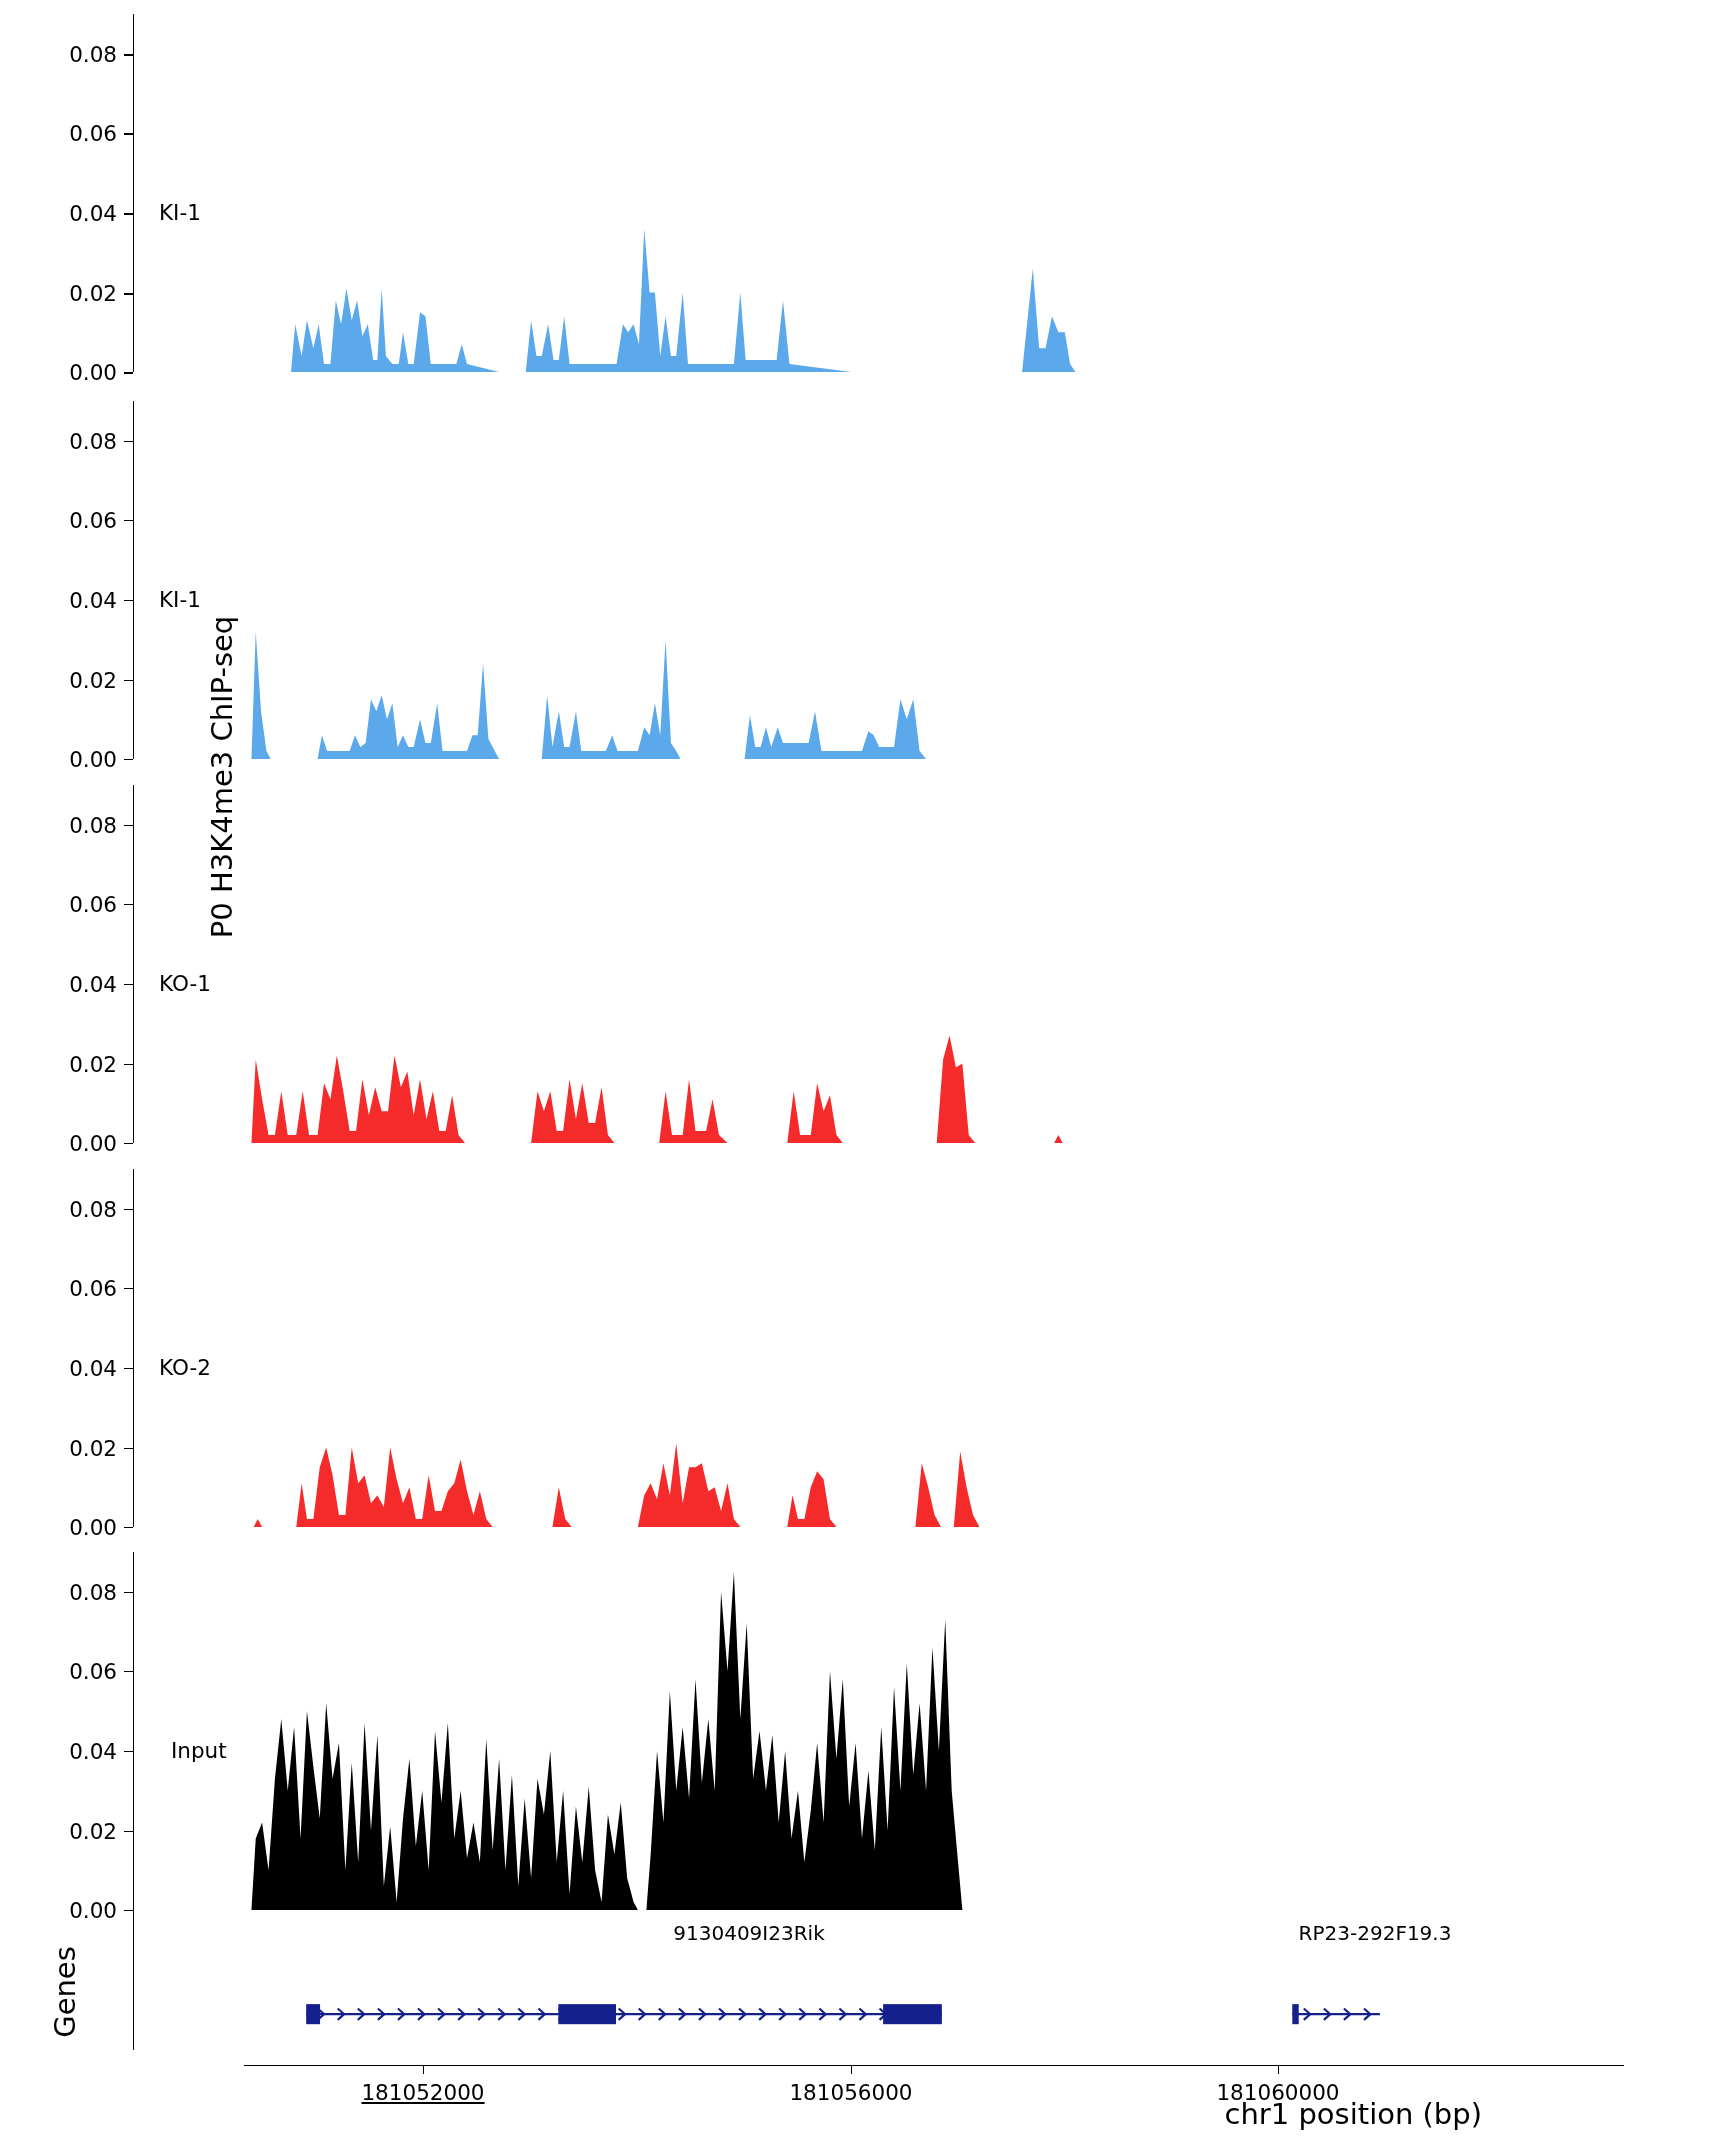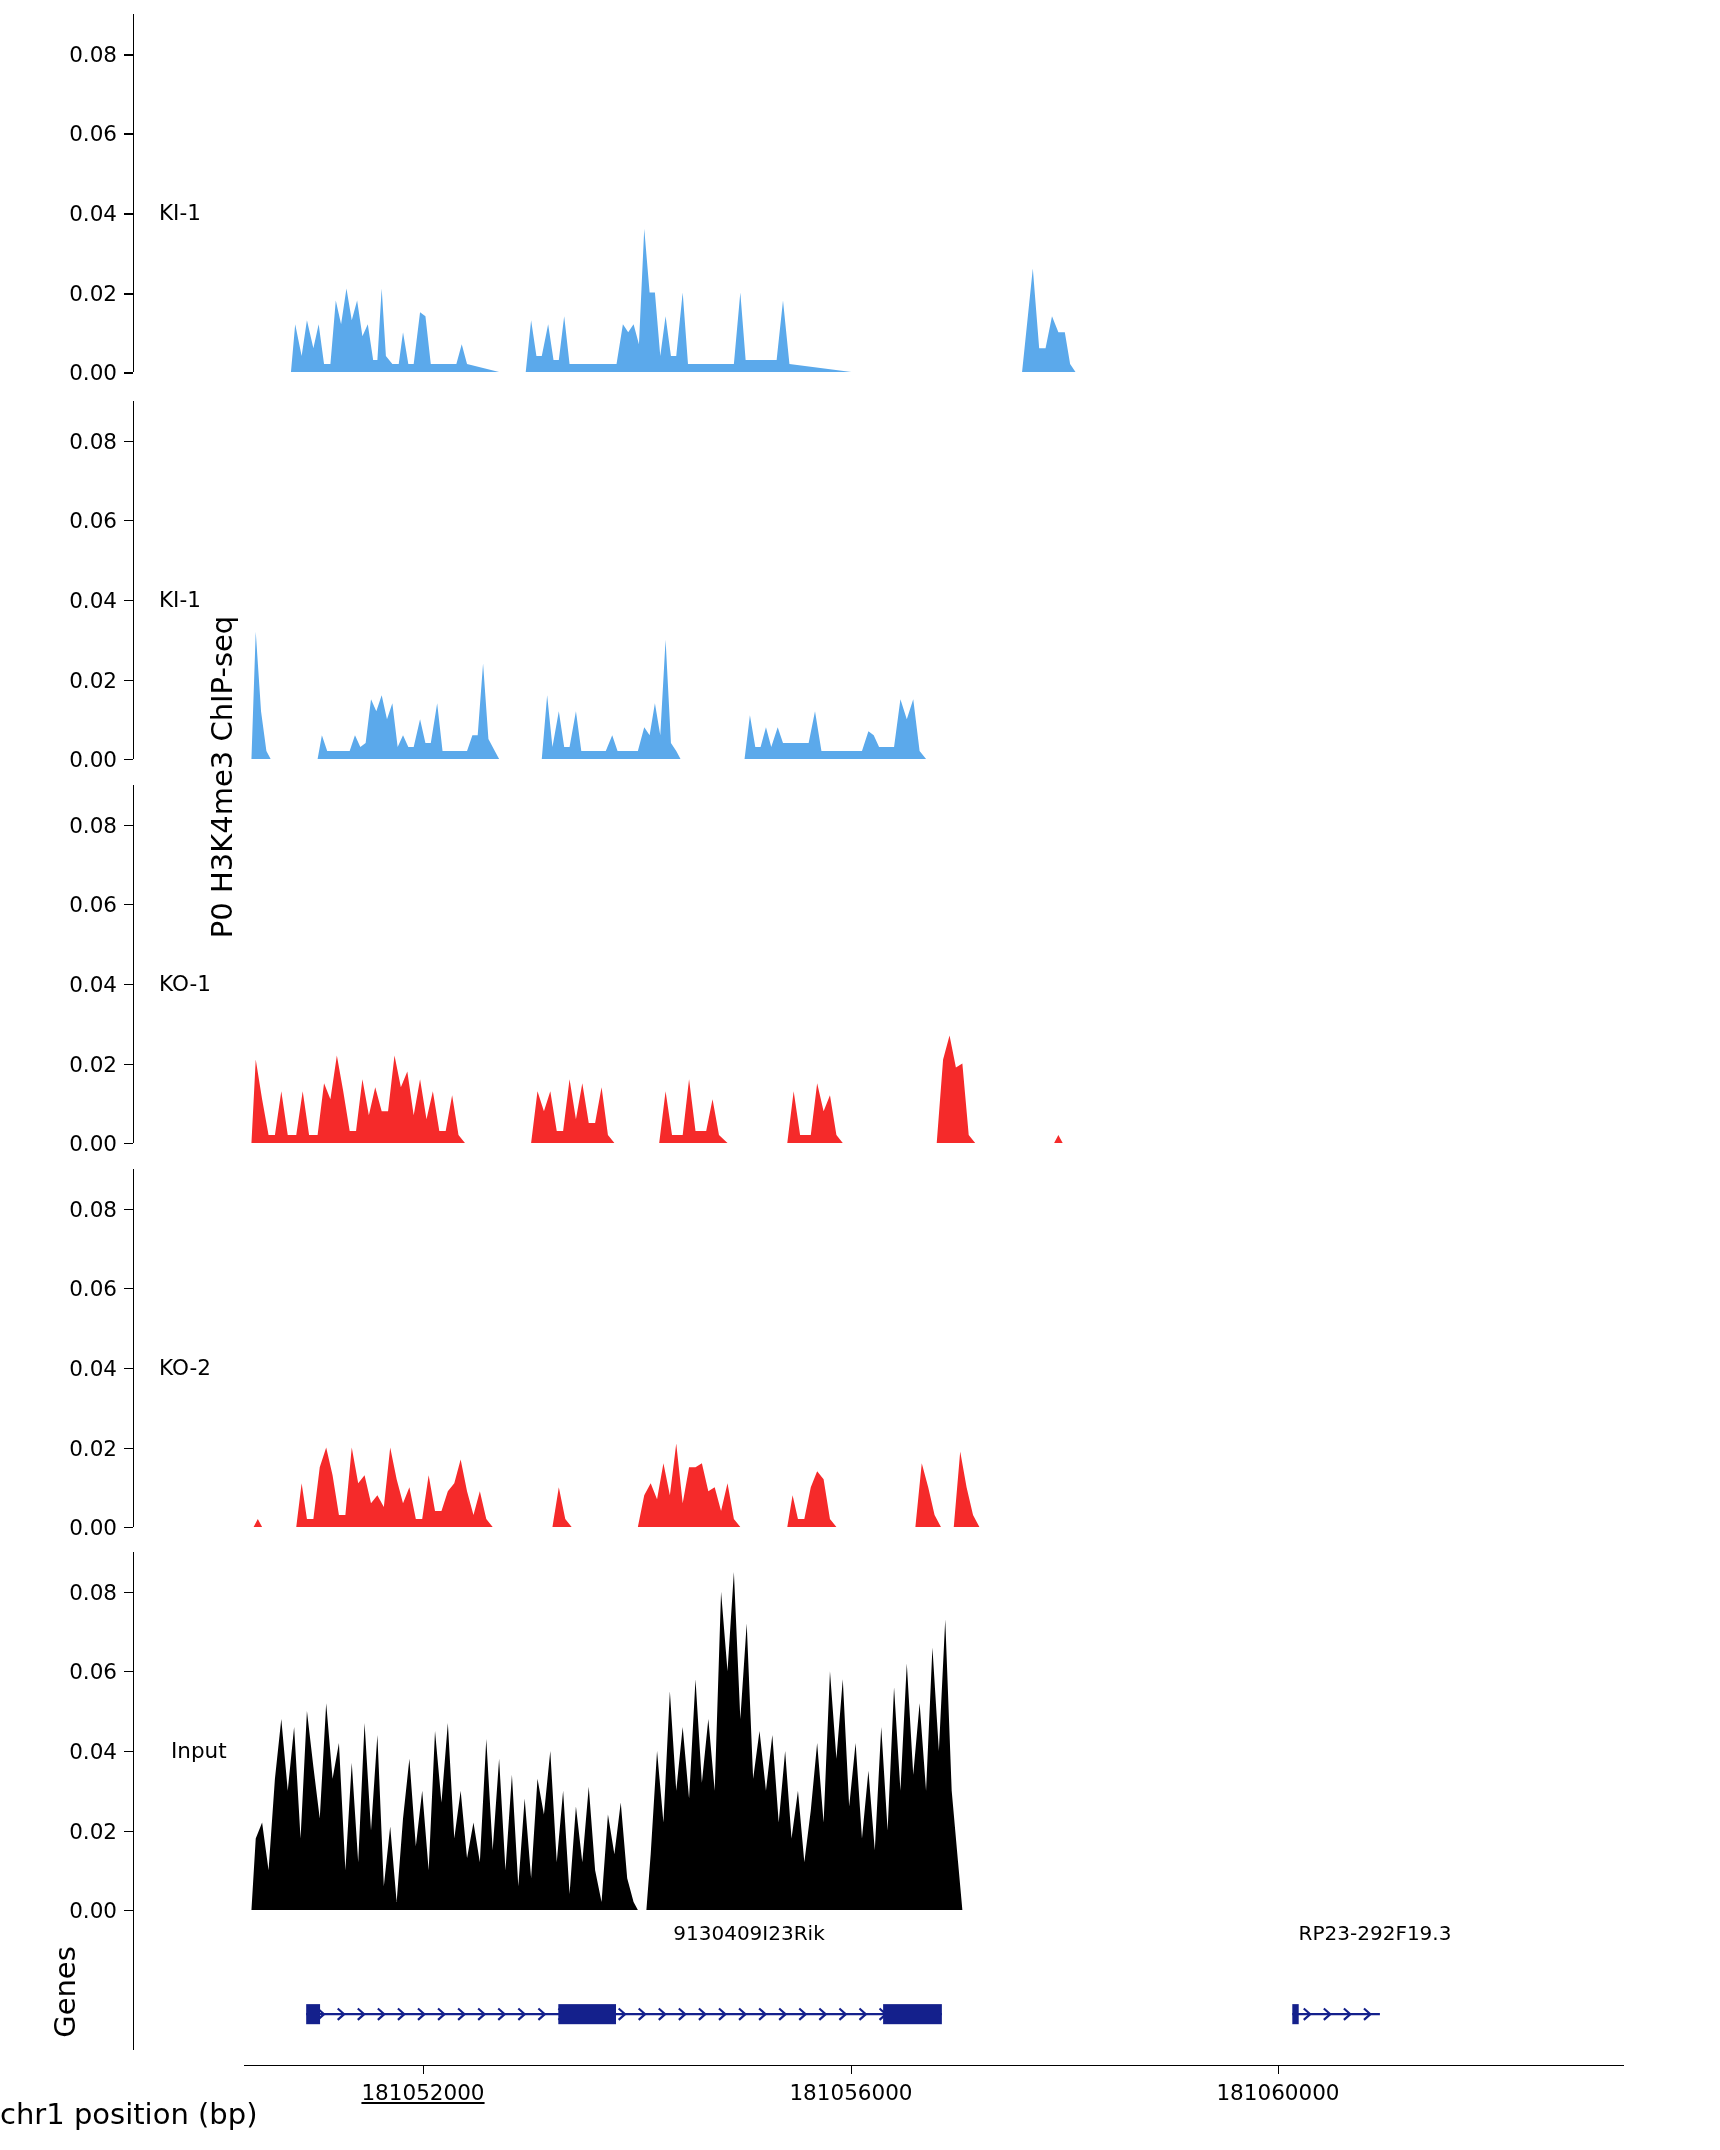--- a/index.html
+++ b/index.html
@@ -105,21 +105,21 @@
     position: absolute;
     font-size: 21.5px;
     text-align: center;
     white-space: nowrap;
     transform: translateX(-50%);
   }
   .xaxis-title {
     position: absolute;
     width: 1482px;
     left: 0;
-    text-align: left;
+    text-align: right;
     font-size: 29px;
   }
   .gene-name {
     position: absolute;
     font-size: 20px;
     text-align: left;
     white-space: nowrap;
     transform: translateX(-50%);
   }
   svg { display: block; }

